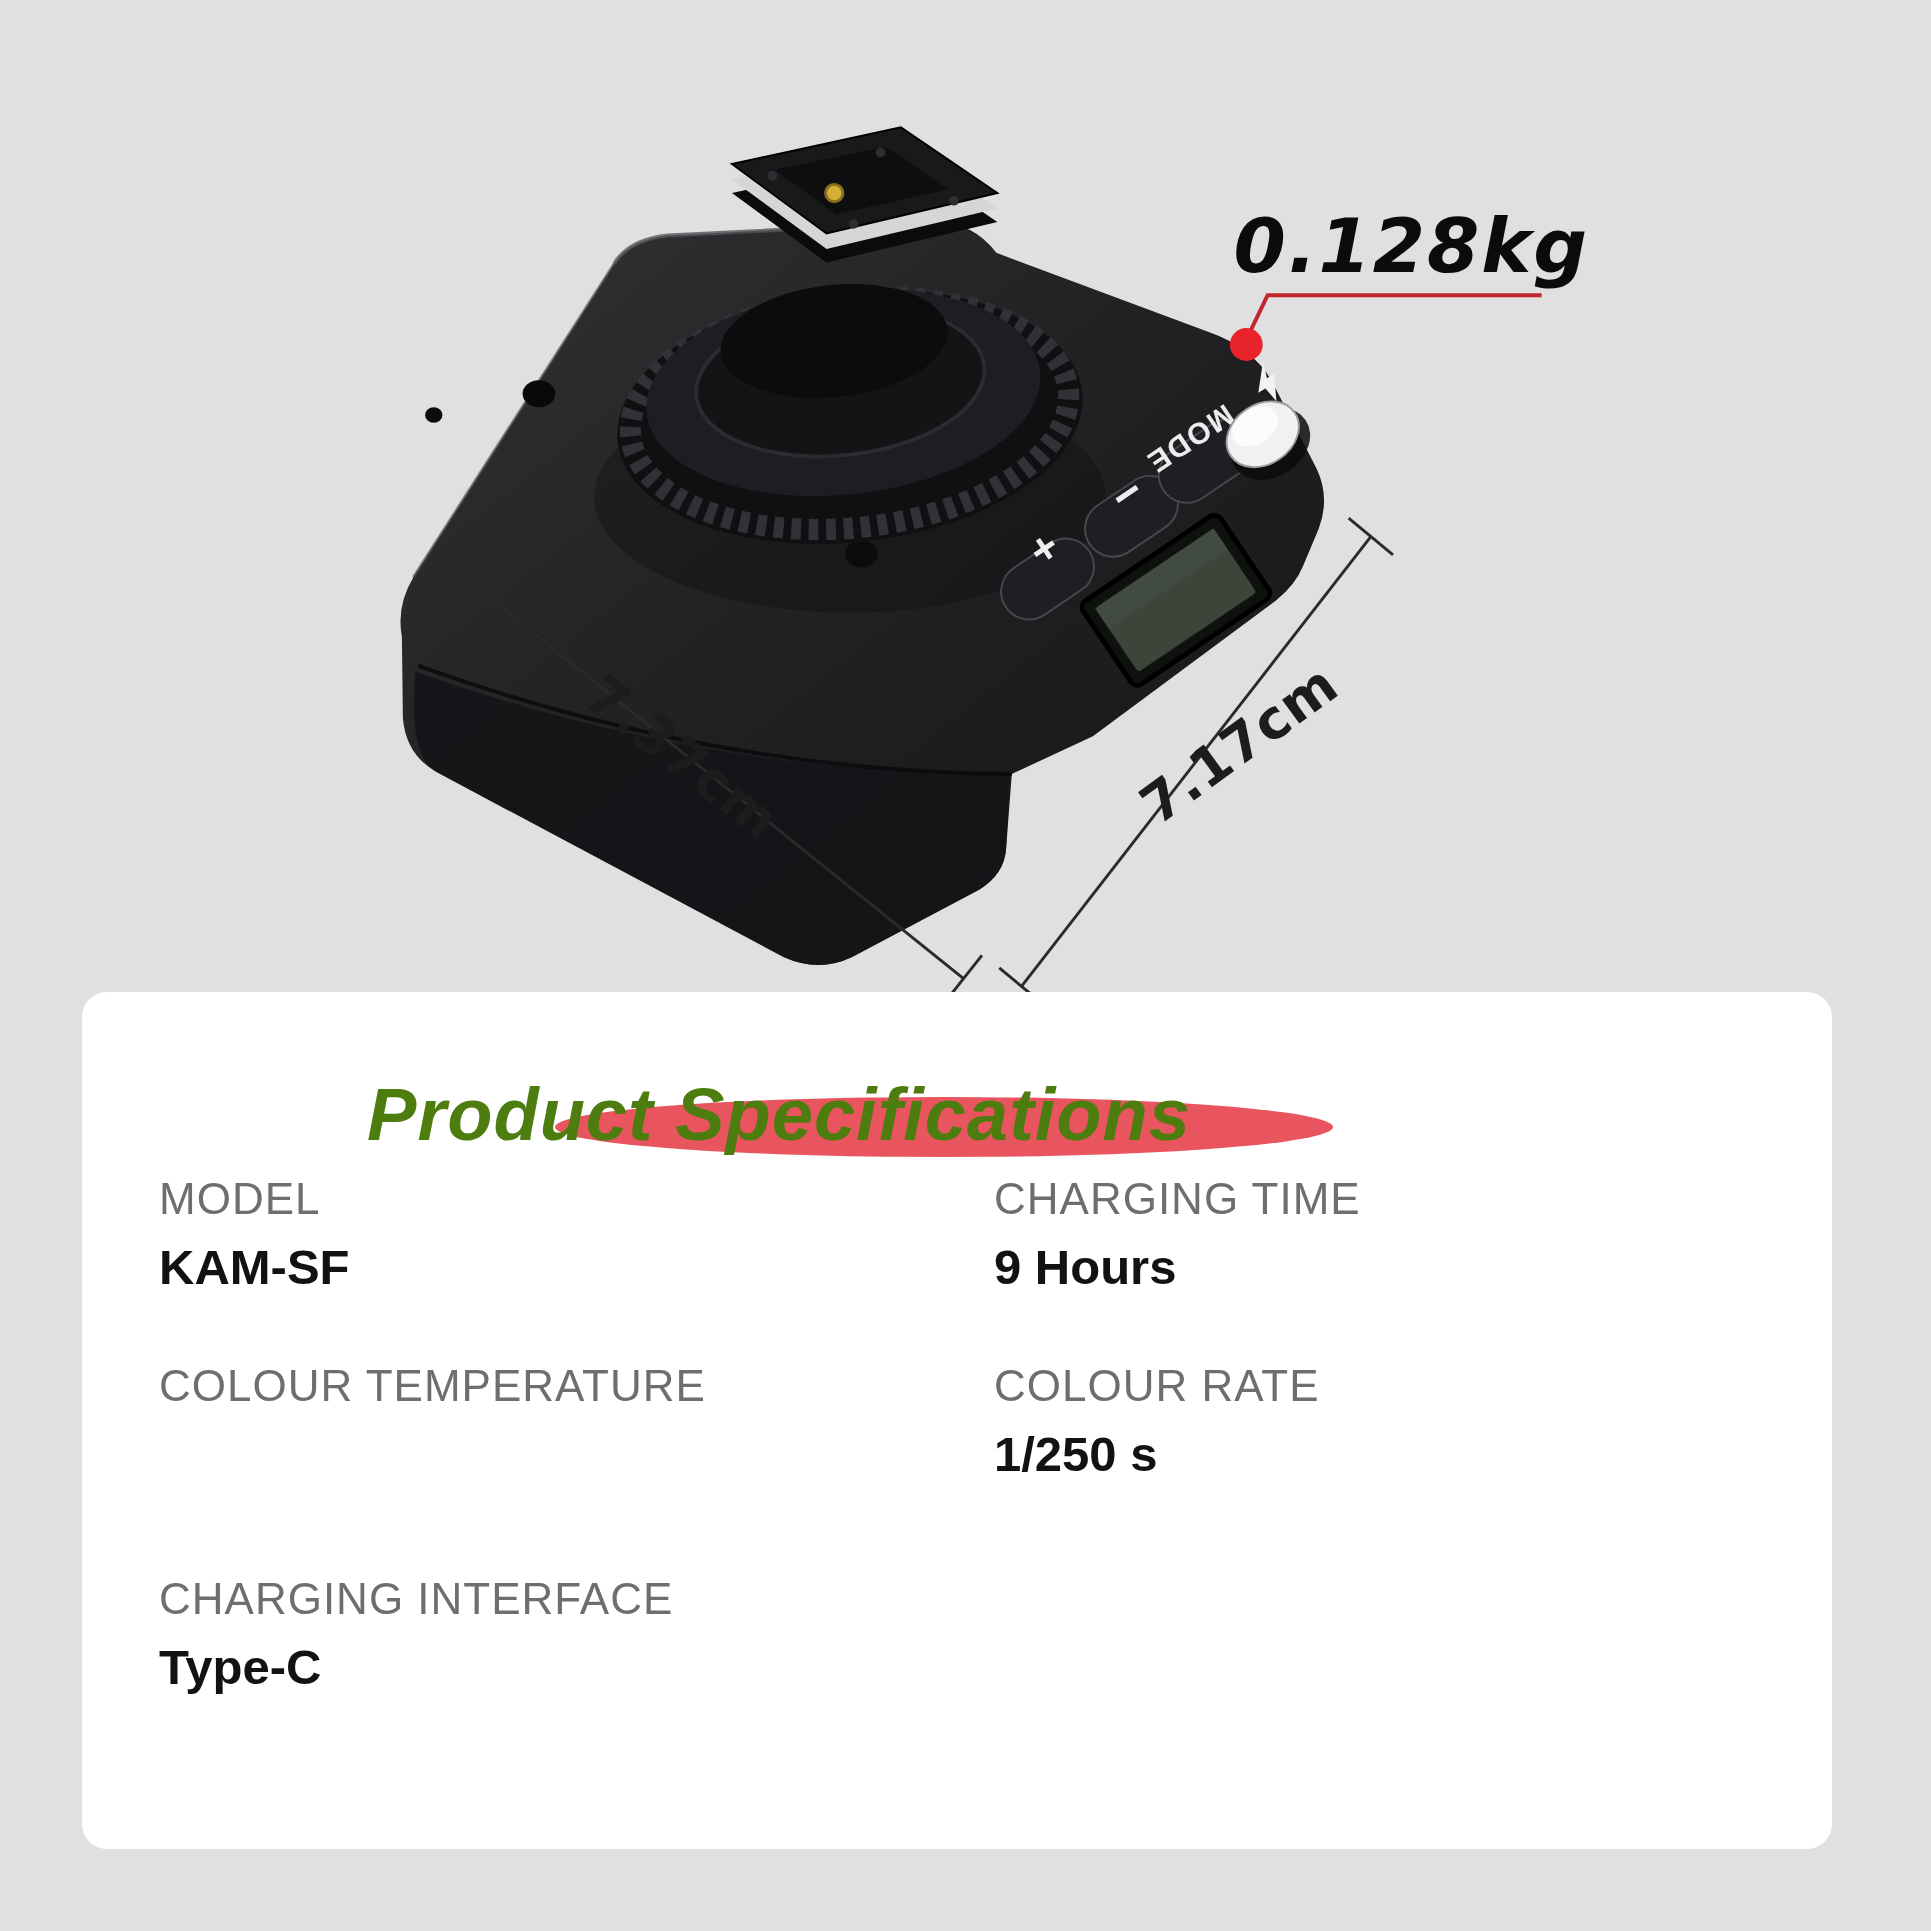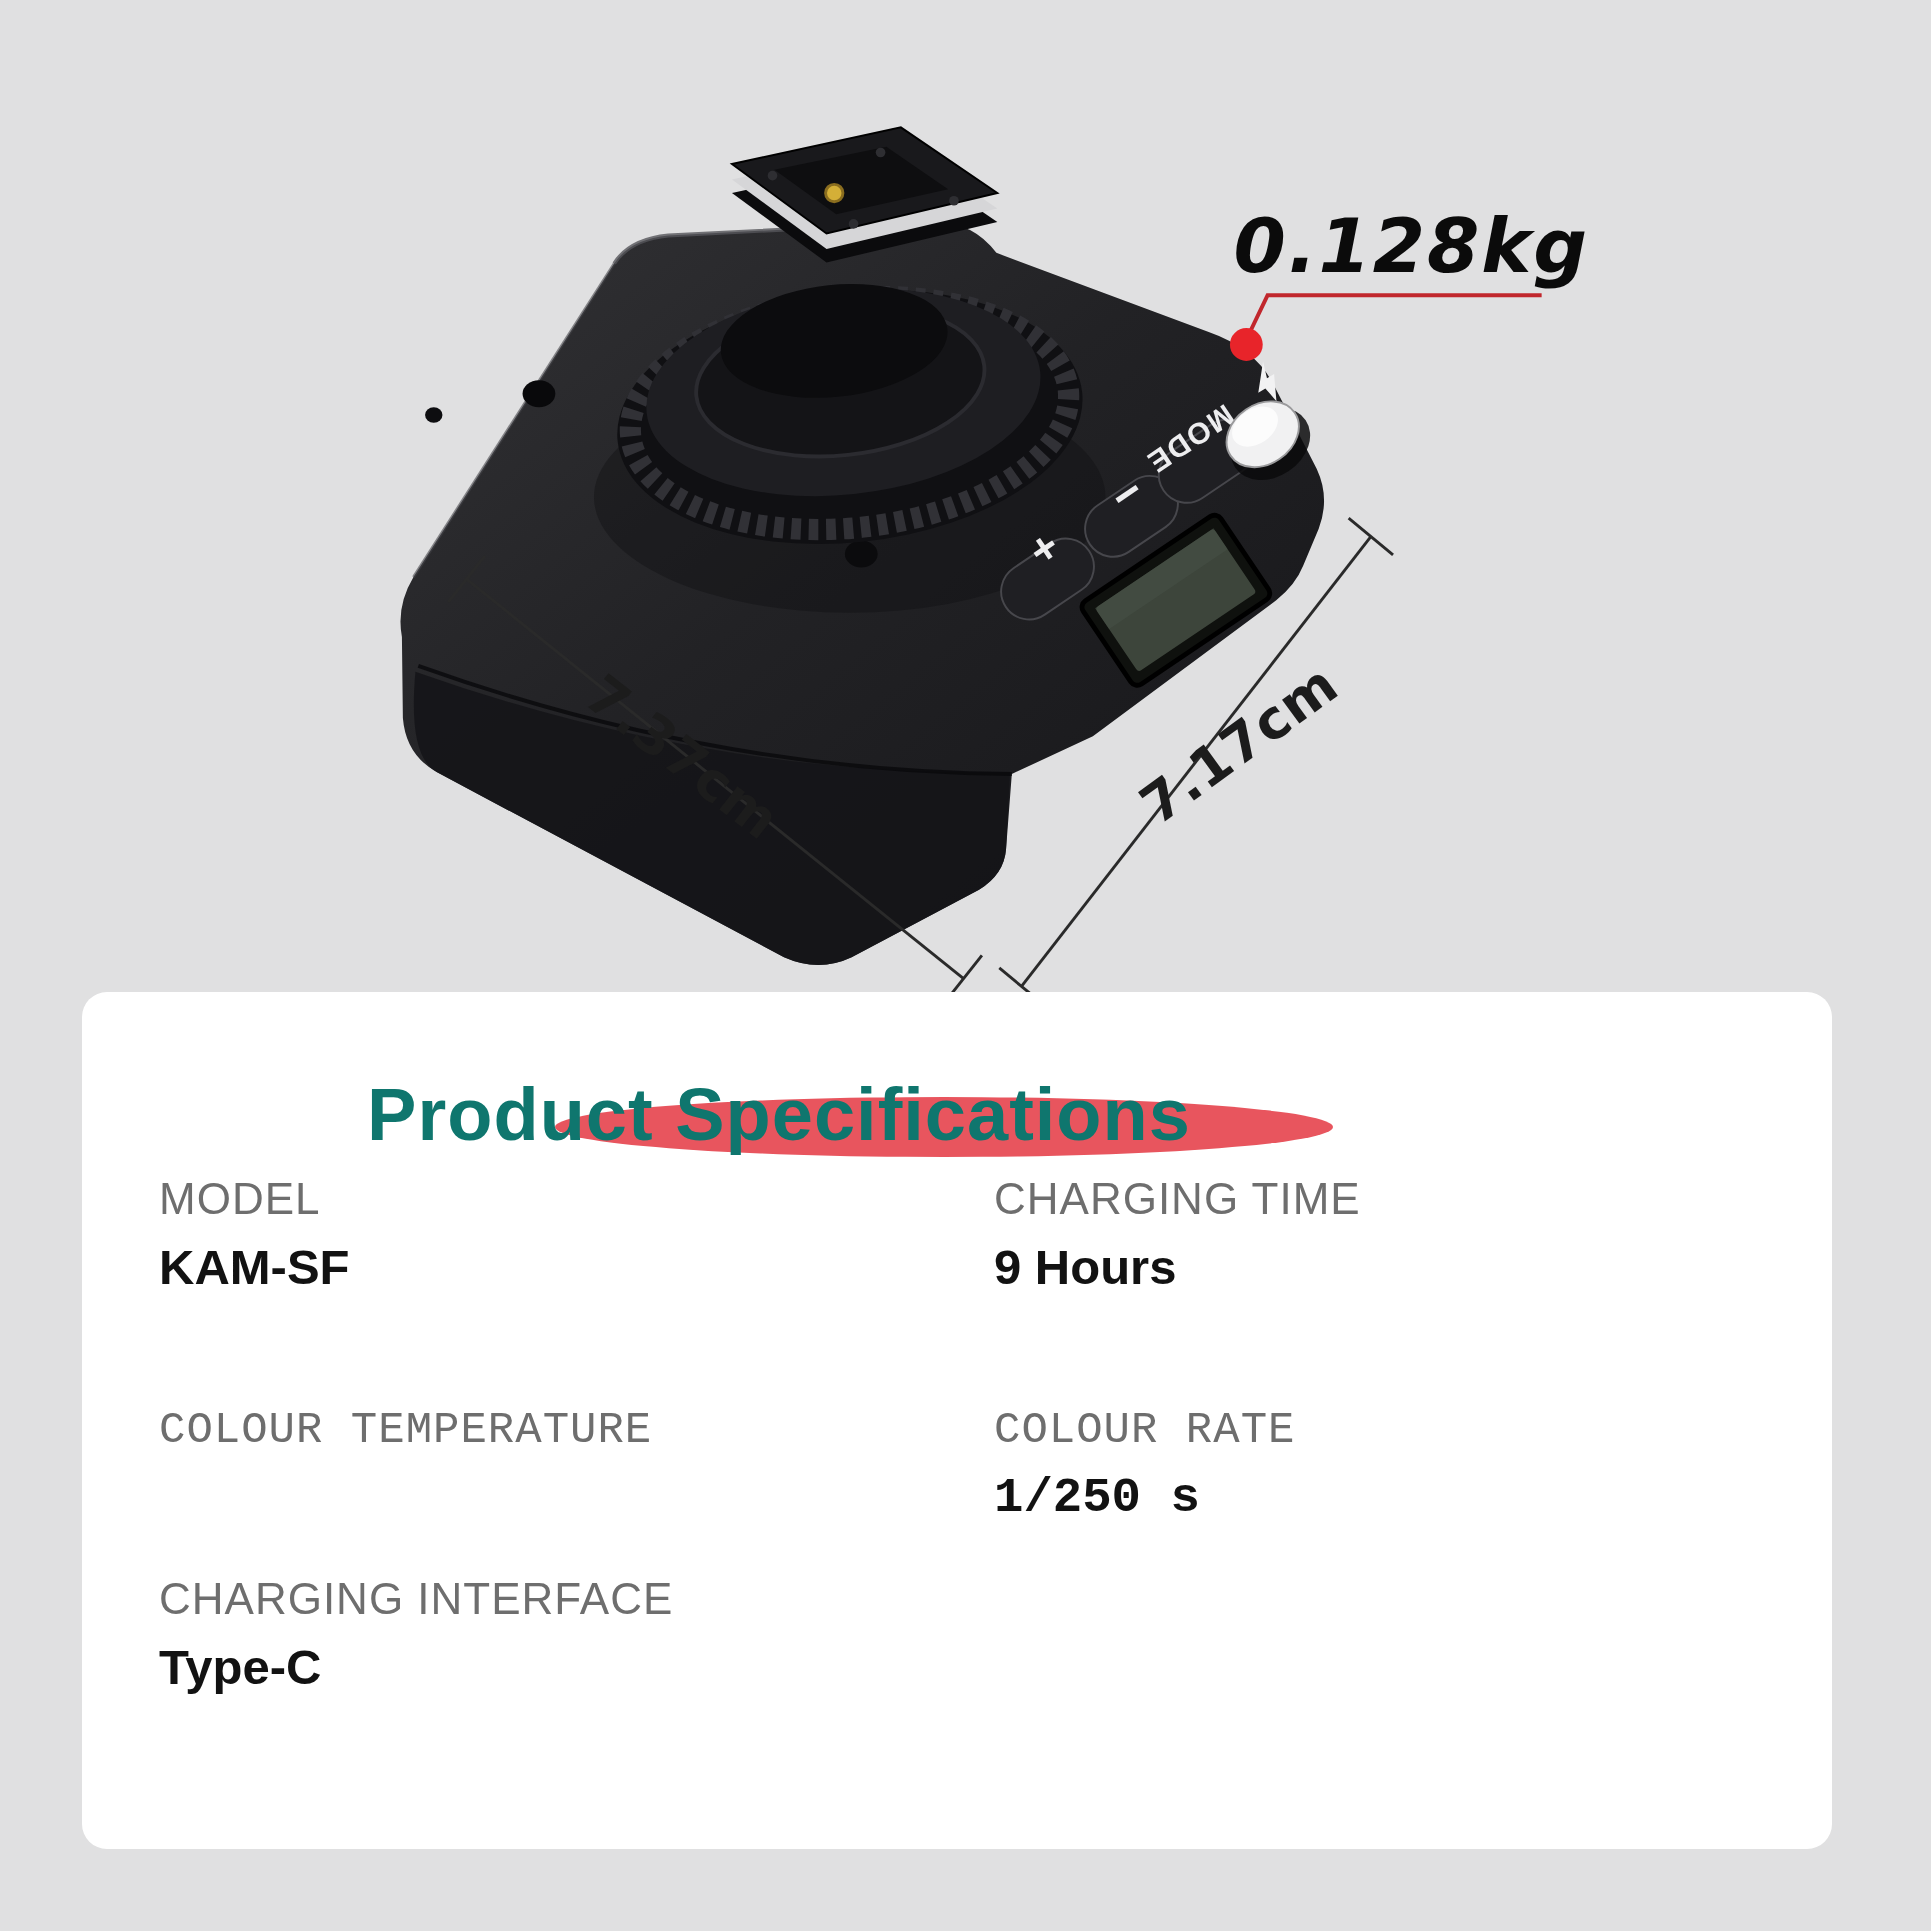--- a/index.html
+++ b/index.html
@@ -14,30 +14,30 @@
   .card {
     position:absolute; left:82px; top:992px; width:1750px; height:857px;
     background:#ffffff; border-radius:25px;
   }
   .title-ellipse {
     position:absolute; left:555px; top:1097px; width:778px; height:60px;
     border-radius:50%; background:#e8555e;
   }
   .card-title {
     position:absolute; left:82px; top:1078px; width:1394px;
-    text-align:center; font-size:74px; font-weight:bold; color:#0f766e;
-    letter-spacing:1px; line-height:1;
+    text-align:center; font-size:74px; font-weight:bold; color:#4d7c0f;
+    letter-spacing:1px; line-height:1;font-style:italic;
   }
   .spec { position:absolute; width:734px; }
   .spec .spec-label { font-size:44px; color:#6e6e6e; letter-spacing:1px; line-height:1.1; }
   .spec .spec-value { font-size:49px; font-weight:bold; color:#121212; margin-top:17.4px; line-height:1.1; }
   .col-l { left:159px; }
   .col-r { left:994px; }
   .row-1 { top:1175px; }
-  .row-2 { top:1406px;font-family:Liberation Mono, monospace; }
+  .row-2 { top:1362px; }
   .row-3 { top:1575px; }
 
   
   .dim-text {
     font-family:"DejaVu Sans", sans-serif; font-weight:bold;
     font-size:56px; fill:#1c1c1c; letter-spacing:1px;
   }
   .weight-text {
     font-family:"DejaVu Sans", sans-serif; font-weight:bold; font-style:italic;
     font-size:78px; fill:#0b0b0b; letter-spacing:2px;

